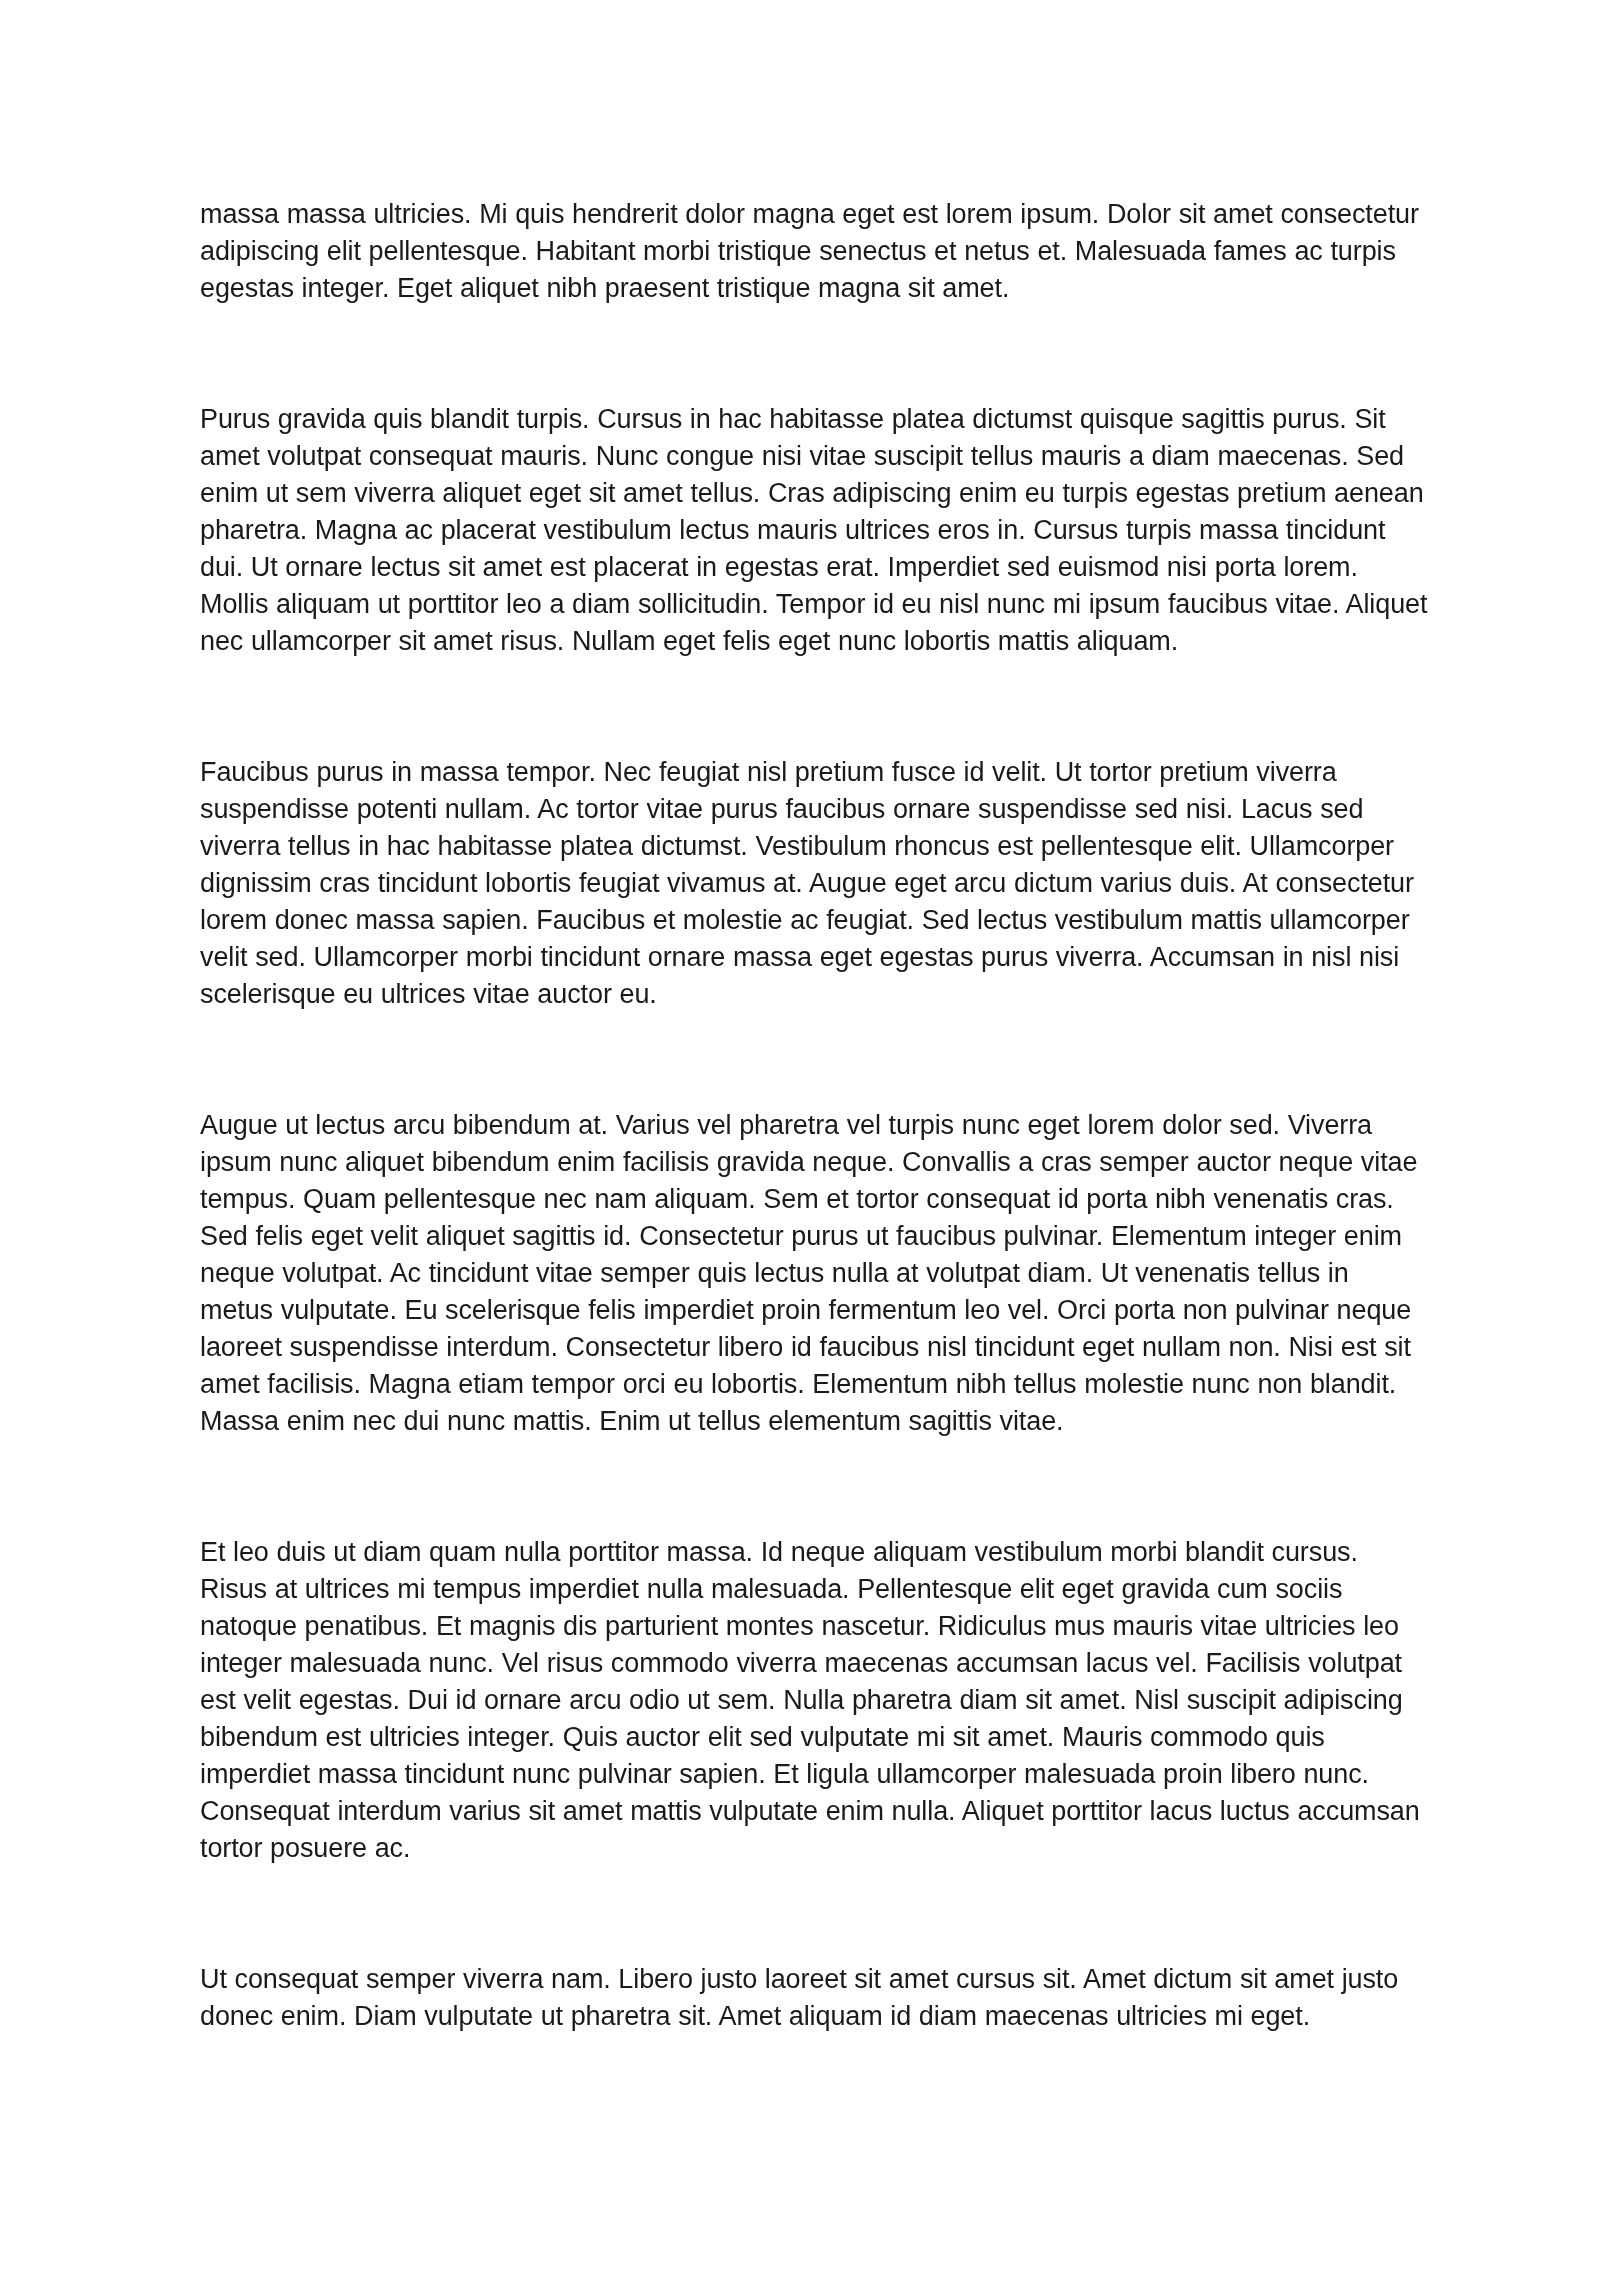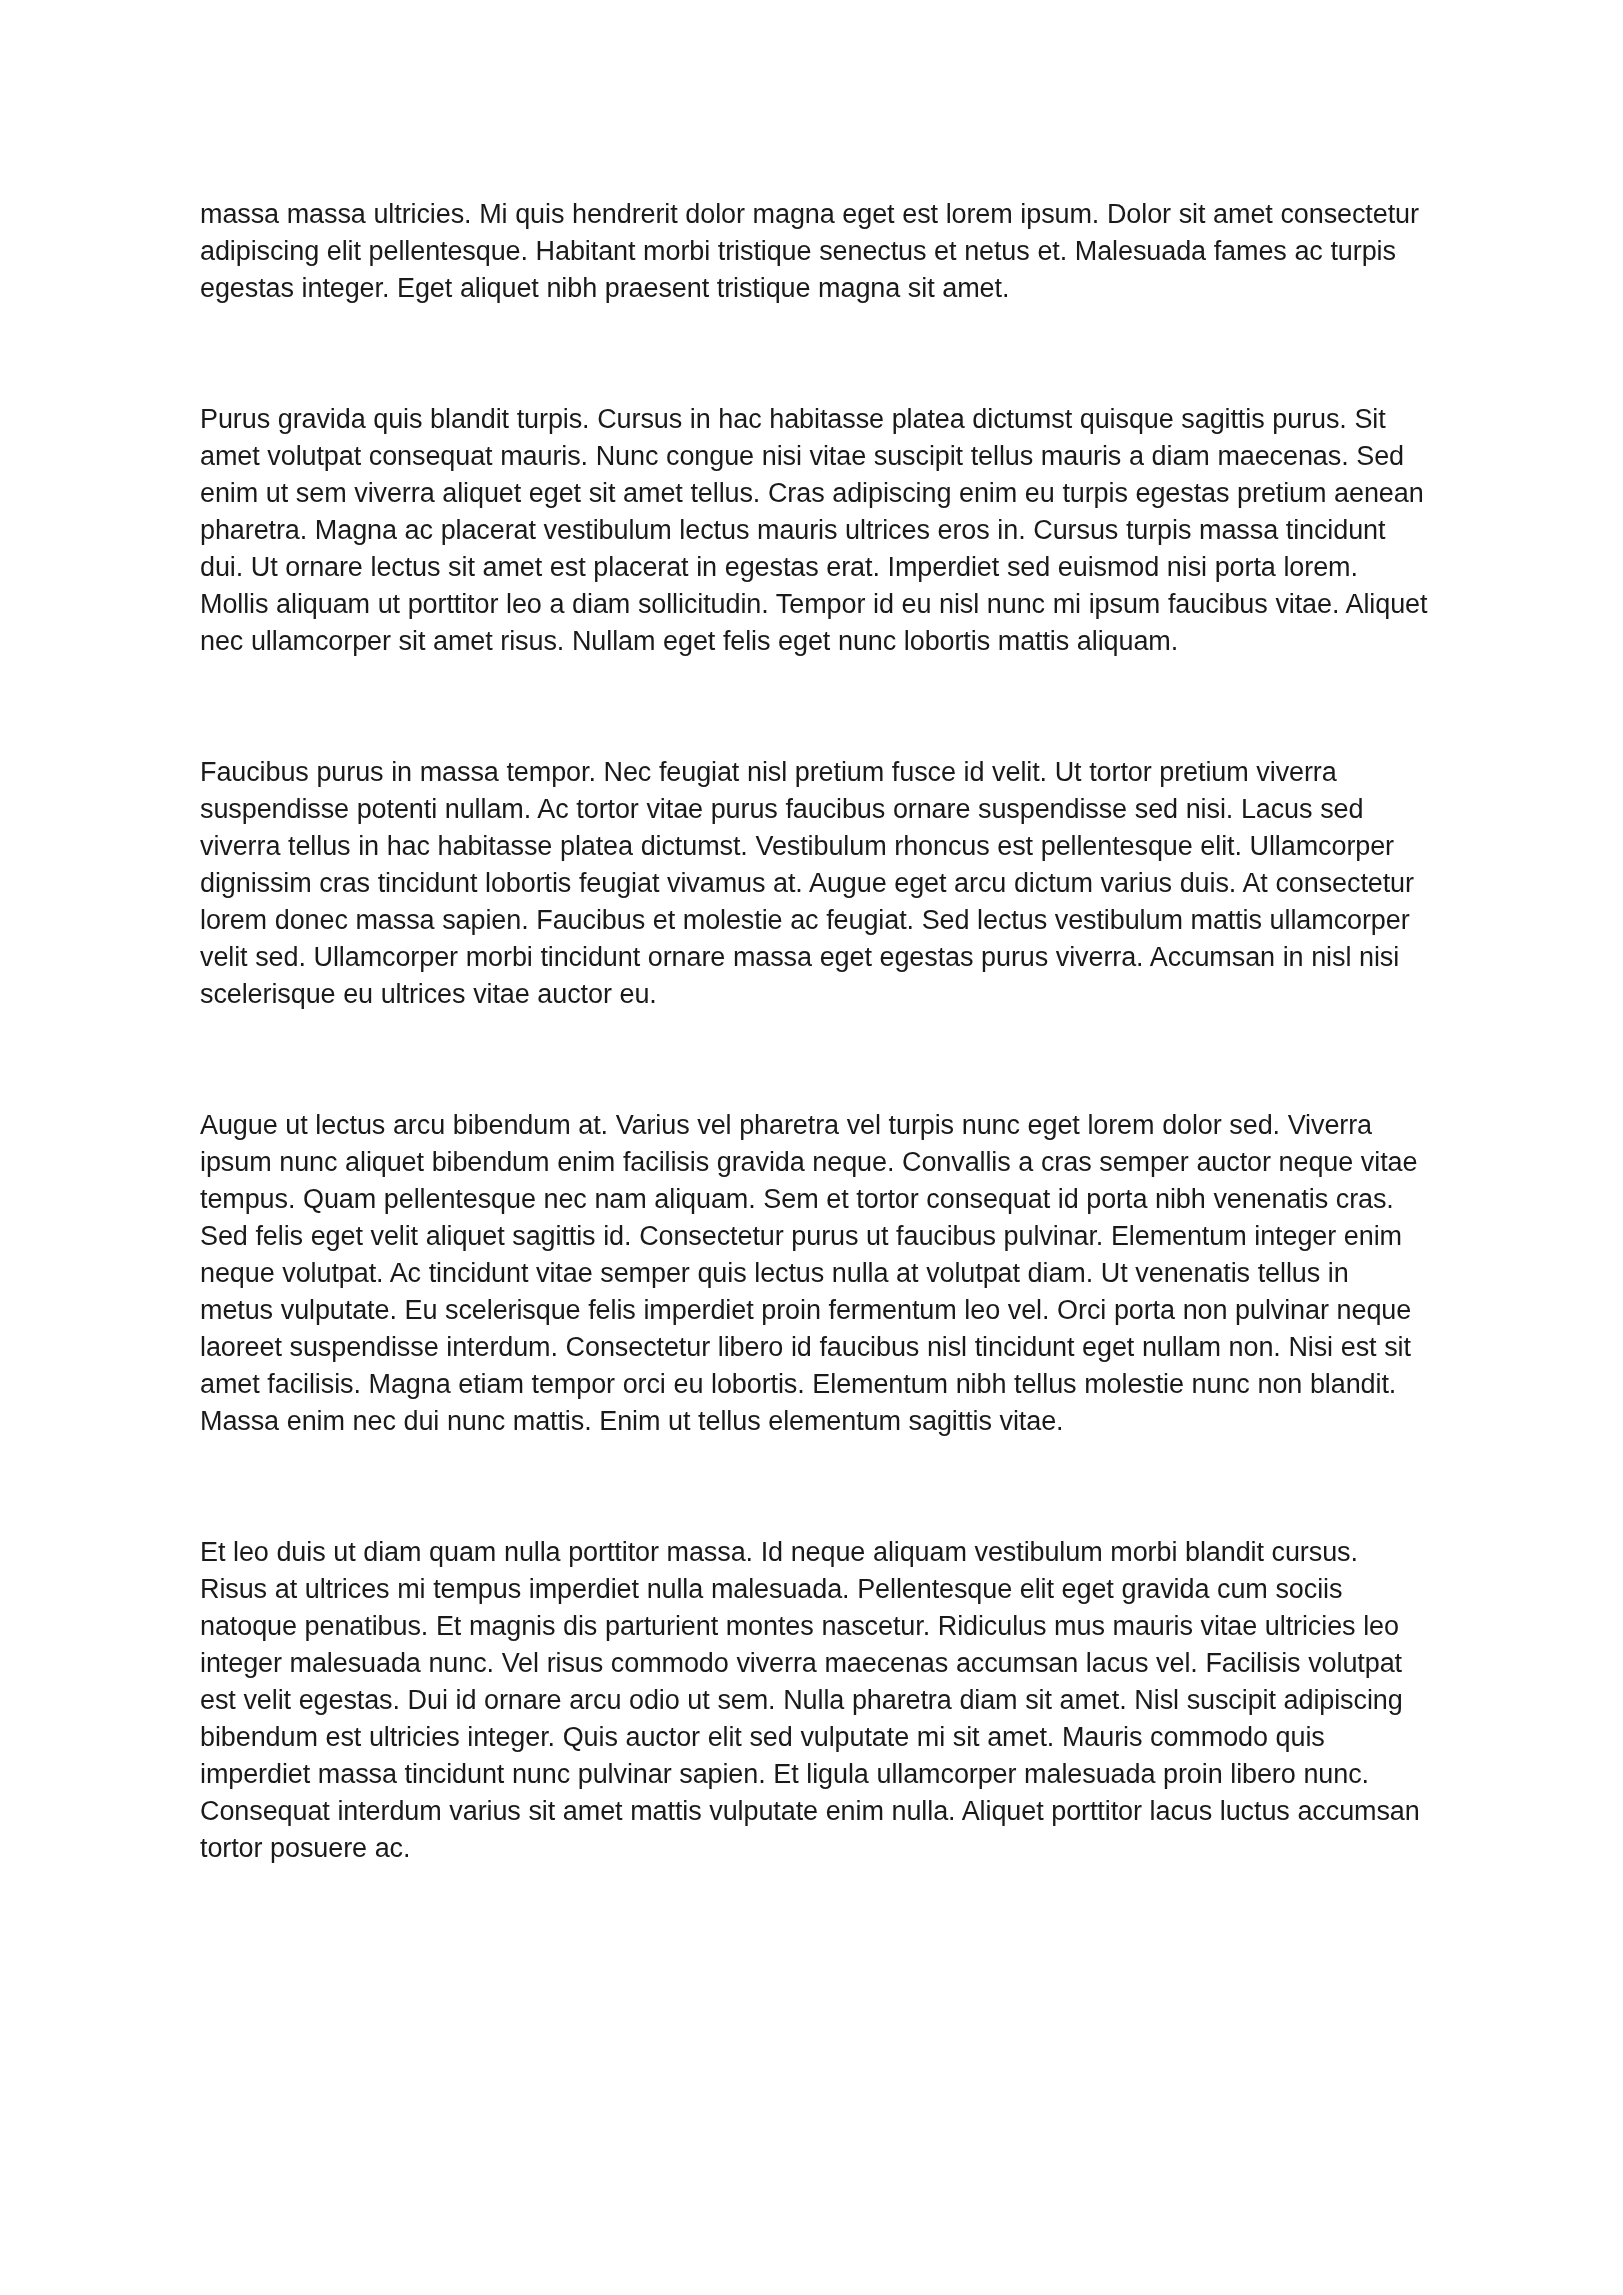--- a/index.html
+++ b/index.html
@@ -39,15 +39,16 @@
 </head>
 <body>
 
 <div class="page">
   <div class="content">
     <p>massa massa ultricies. Mi quis hendrerit dolor magna eget est lorem ipsum. Dolor sit amet consectetur adipiscing elit pellentesque. Habitant morbi tristique senectus et netus et. Malesuada fames ac turpis egestas integer. Eget aliquet nibh praesent tristique magna sit amet.</p>
     <p>Purus gravida quis blandit turpis. Cursus in hac habitasse platea dictumst quisque sagittis purus. Sit amet volutpat consequat mauris. Nunc congue nisi vitae suscipit tellus mauris a diam maecenas. Sed enim ut sem viverra aliquet eget sit amet tellus. Cras adipiscing enim eu turpis egestas pretium aenean pharetra. Magna ac placerat vestibulum lectus mauris ultrices eros in. Cursus turpis massa tincidunt dui. Ut ornare lectus sit amet est placerat in egestas erat. Imperdiet sed euismod nisi porta lorem. Mollis aliquam ut porttitor leo a diam sollicitudin. Tempor id eu nisl nunc mi ipsum faucibus vitae. Aliquet nec ullamcorper sit amet risus. Nullam eget felis eget nunc lobortis mattis aliquam.</p>
     <p>Faucibus purus in massa tempor. Nec feugiat nisl pretium fusce id velit. Ut tortor pretium viverra suspendisse potenti nullam. Ac tortor vitae purus faucibus ornare suspendisse sed nisi. Lacus sed viverra tellus in hac habitasse platea dictumst. Vestibulum rhoncus est pellentesque elit. Ullamcorper dignissim cras tincidunt lobortis feugiat vivamus at. Augue eget arcu dictum varius duis. At consectetur lorem donec massa sapien. Faucibus et molestie ac feugiat. Sed lectus vestibulum mattis ullamcorper velit sed. Ullamcorper morbi tincidunt ornare massa eget egestas purus viverra. Accumsan in nisl nisi scelerisque eu ultrices vitae auctor eu.</p>
     <p>Augue ut lectus arcu bibendum at. Varius vel pharetra vel turpis nunc eget lorem dolor sed. Viverra ipsum nunc aliquet bibendum enim facilisis gravida neque. Convallis a cras semper auctor neque vitae tempus. Quam pellentesque nec nam aliquam. Sem et tortor consequat id porta nibh venenatis cras. Sed felis eget velit aliquet sagittis id. Consectetur purus ut faucibus pulvinar. Elementum integer enim neque volutpat. Ac tincidunt vitae semper quis lectus nulla at volutpat diam. Ut venenatis tellus in metus vulputate. Eu scelerisque felis imperdiet proin fermentum leo vel. Orci porta non pulvinar neque laoreet suspendisse interdum. Consectetur libero id faucibus nisl tincidunt eget nullam non. Nisi est sit amet facilisis. Magna etiam tempor orci eu lobortis. Elementum nibh tellus molestie nunc non blandit. Massa enim nec dui nunc mattis. Enim ut tellus elementum sagittis vitae.</p>
     <p>Et leo duis ut diam quam nulla porttitor massa. Id neque aliquam vestibulum morbi blandit cursus. Risus at ultrices mi tempus imperdiet nulla malesuada. Pellentesque elit eget gravida cum sociis natoque penatibus. Et magnis dis parturient montes nascetur. Ridiculus mus mauris vitae ultricies leo integer malesuada nunc. Vel risus commodo viverra maecenas accumsan lacus vel. Facilisis volutpat est velit egestas. Dui id ornare arcu odio ut sem. Nulla pharetra diam sit amet. Nisl suscipit adipiscing bibendum est ultricies integer. Quis auctor elit sed vulputate mi sit amet. Mauris commodo quis imperdiet massa tincidunt nunc pulvinar sapien. Et ligula ullamcorper malesuada proin libero nunc. Consequat interdum varius sit amet mattis vulputate enim nulla. Aliquet porttitor lacus luctus accumsan tortor posuere ac.</p>
+    <p>Ut consequat semper viverra nam. Libero justo laoreet sit amet cursus sit. Amet dictum sit amet justo donec enim. Diam vulputate ut pharetra sit. Amet aliquam id diam maecenas ultricies mi eget.</p>
   </div>
 </div>
 
 
 </body></html>

